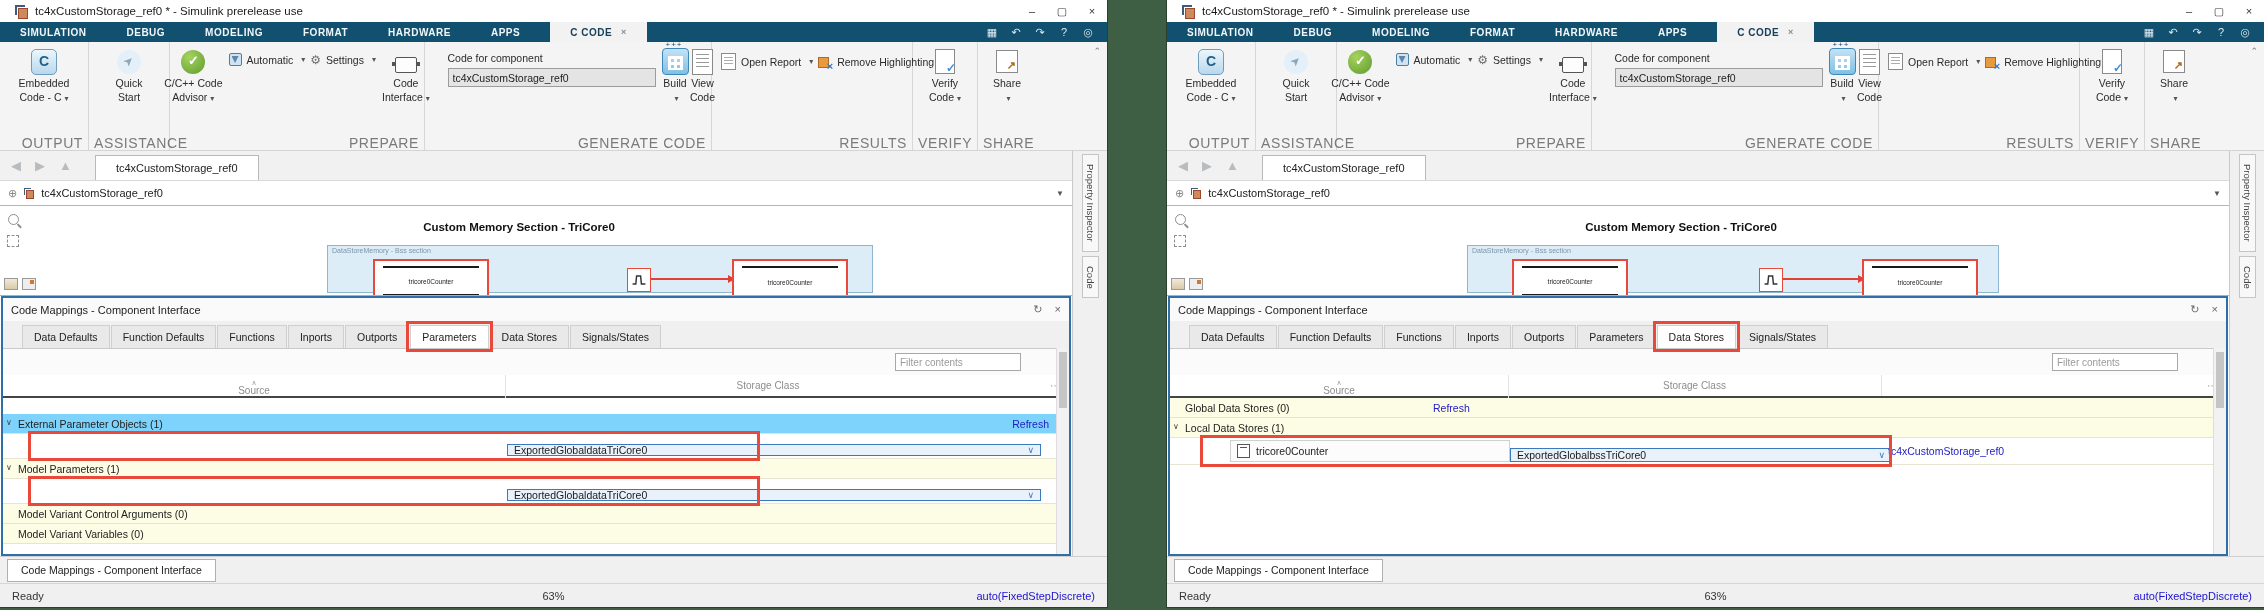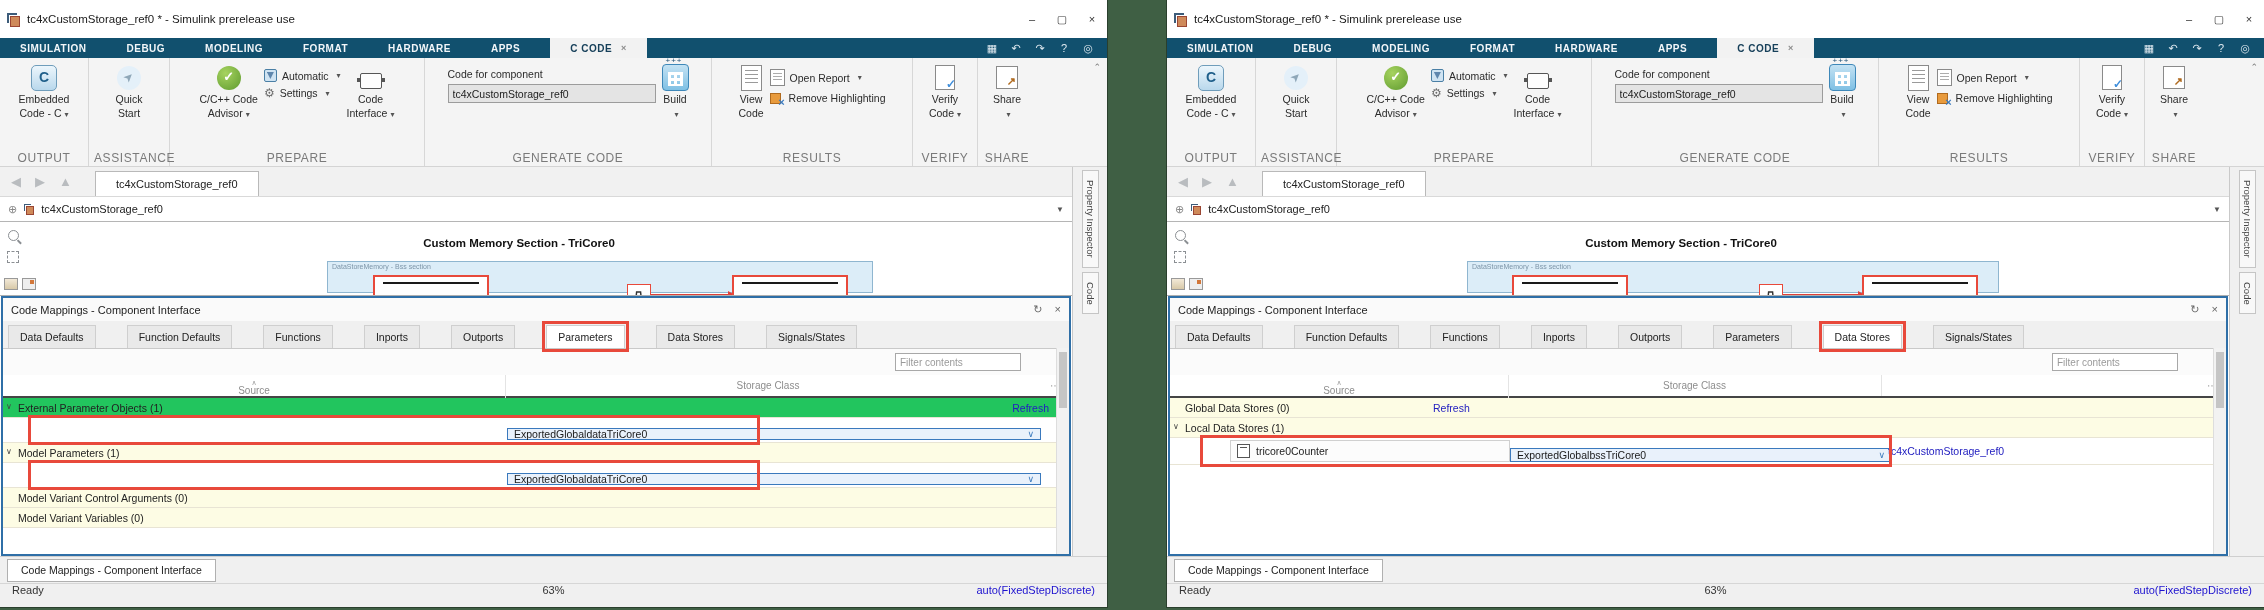--- a/index.html
+++ b/index.html
@@ -4,21 +4,21 @@
 <style>
   html,body{margin:0;padding:0;}
   body{width:2264px;height:610px;background:#3f5f44;position:relative;overflow:hidden;
        font-family:"Liberation Sans",sans-serif;-webkit-font-smoothing:antialiased;}
   .window{position:absolute;top:0;height:607px;background:#fff;display:flex;flex-direction:column;
           box-shadow:0 0 0 1px #2a3f2d;}
   #win-left{left:0;width:1107px;}
   #win-right{left:1167px;width:1097px;}
 
   
-  .titlebar{height:38px;background:#fff;display:flex;align-items:center;padding-left:6px;flex:none;}
+  .titlebar{height:22px;background:#fff;display:flex;align-items:center;padding-left:14px;flex:none;}
   .app-icon{width:15px;height:15px;position:relative;margin-right:6px;flex:none;}
   .ai-arrow{position:absolute;left:1px;top:1px;width:8px;height:8px;
             border-left:2px solid #3d5c7a;border-top:2px solid #3d5c7a;}
   .ai-box{position:absolute;right:1px;bottom:0;width:8px;height:9px;border:1px solid #9a4633;background:#cf8a5a;}
   .title-text{font-size:11.5px;color:#1a1a1a;white-space:nowrap;}
   .win-ctrls{margin-left:auto;display:flex;height:100%;}
   .wc{width:30px;display:flex;align-items:center;justify-content:center;font-size:11px;color:#333;}
 
   
   .tabstrip{height:20px;background:#11506e;display:flex;align-items:stretch;flex:none;}
@@ -27,27 +27,27 @@
   .ts-active{background:#f2f2f2;color:#17405a;margin-left:10px;gap:9px;}
   .ts-x{font-size:9px;color:#8a8a8a;}
   .ts-icons{margin-left:auto;display:flex;align-items:center;gap:10px;padding-right:12px;
             font-size:11px;color:#dfe9f0;}
   .ts-ico{width:14px;text-align:center;}
 
   
   .ribbon{height:108px;background:#f4f4f4;display:flex;border-bottom:1px solid #d4d4d4;flex:none;position:relative;}
   .rgroup{display:flex;flex-direction:column;border-right:1px solid #d7d7d7;padding:3px 2px 0 2px;flex:none;}
   .rg-body{flex:1;display:flex;align-items:flex-start;justify-content:center;gap:6px;}
-  .rg-label{height:15px;font-size:12px;color:#7a7a7a;text-align:center;letter-spacing:.6px;
+  .rg-label{height:15px;font-size:14px;color:#7a7a7a;text-align:right;letter-spacing:.6px;
             white-space:nowrap;padding:0 3px;}
   .rbtn{display:flex;flex-direction:column;align-items:center;font-size:10.5px;color:#2b2b2b;
         line-height:1.3;padding-top:3px;text-align:center;white-space:nowrap;}
   .bicon{height:27px;display:flex;align-items:center;justify-content:center;margin-bottom:2px;}
   .dar::after{content:"▾";font-size:8px;color:#555;margin-left:3px;}
-  .rsmallcol{display:flex;flex-direction:column;justify-content:center;gap:5px;padding-top:8px;}
+  .rsmallcol{display:flex;flex-direction:row;justify-content:center;gap:5px;padding-top:8px;}
   .rsmall{display:flex;align-items:center;gap:5px;font-size:10.5px;color:#2b2b2b;white-space:nowrap;}
   .gc-left{display:flex;flex-direction:column;gap:4px;padding-top:7px;font-size:10.5px;color:#2b2b2b;}
   .gc-field{width:198px;height:17px;background:#e4e4e4;border:1px solid #9c9c9c;font-size:10.5px;
             padding:0 4px;color:#222;font-family:"Liberation Sans",sans-serif;}
   .collapse-ico{position:absolute;right:6px;top:4px;font-size:9px;color:#777;}
 
   
   .icon-c{width:24px;height:24px;border:1px solid #6f9dbb;border-radius:5px;
           background:linear-gradient(#ecf6fc,#b9d8ec);color:#1f5f8a;font-weight:700;font-size:14px;
           display:flex;align-items:center;justify-content:center;}
@@ -138,21 +138,21 @@
   #win-right .cv-arrow{left:616px;top:72px;width:76px;}
   #win-right .blk2{left:695px;top:53px;width:112px;height:42px;}
 
   
   .cmpanel{height:256px;margin:0 1px;border:2px solid #2f6fa7;background:#fff;display:flex;
         flex-direction:column;position:relative;overflow:hidden;flex:none;}
   .cm-header{height:23px;display:flex;align-items:center;padding:0 8px;font-size:11px;color:#222;
         background:#fafafa;flex:none;}
   .cm-hicons{margin-left:auto;display:flex;gap:12px;color:#666;font-size:11px;}
   .cm-tabs{height:27px;display:flex;align-items:flex-end;background:#f0f0f0;border-bottom:1px solid #c9c9c9;
-        padding-left:5px;flex:none;gap:30px;}
+        padding-left:19px;flex:none;}
   .cm-tab{height:22px;display:flex;align-items:center;padding:0 11px;font-size:10.5px;color:#222;
         background:#e9e9e9;border:1px solid #cfcfcf;border-bottom:none;margin-right:1px;white-space:nowrap;}
   .cm-tab.active{background:#fff;}
   .redbox{outline:3px solid #e8493b;outline-offset:1px;position:relative;z-index:3;}
   .cm-filterrow{height:26px;display:flex;align-items:center;justify-content:flex-end;
         padding-right:48px;background:#fbfbfb;flex:none;}
   .cm-filter{width:116px;height:16px;border:1px solid #a8a8a8;font-size:10px;padding:0 4px;color:#333;
         font-family:"Liberation Sans",sans-serif;}
   .cm-filter::placeholder{color:#9a9a9a;}
   .cm-thead{height:21px;position:relative;border-bottom:2px solid #454545;background:#fff;
@@ -162,21 +162,21 @@
   .sort{font-size:7px;color:#9a9a9a;}
   #win-left .th-source{left:0;width:502px;}
   #win-left .th-storage{left:502px;width:526px;}
   #win-right .th-source{left:0;width:338px;}
   #win-right .th-storage{left:338px;width:373px;border-right:1px solid #e4e4e4;}
   #win-right .th-path{left:711px;width:340px;}
   .th-more{right:2px;width:24px;color:#999;}
   .cm-body{flex:1;position:relative;overflow:hidden;background:#fff;}
   .row{position:relative;border-bottom:1px solid #e8e4d4;font-size:10.5px;color:#222;}
   .grp{height:19px;background:#fdfce4;display:flex;align-items:center;padding-left:15px;}
-  .grp.sel{background:#22c55e;}
+  .grp.sel{background:#7dd3fc;margin-top:16px;}
   .chev{position:absolute;left:3px;top:4px;font-size:8px;color:#444;}
   .chev::before{content:"∨";}
   .refresh{color:#2320c0;position:absolute;font-size:10.5px;text-decoration:none;}
   #win-left .refresh{right:20px;}
   #win-right .refresh{left:263px;}
   .item{height:24px;background:#fff;}
   .src-cell{position:absolute;top:2px;bottom:2px;background:#fcfcfc;border:1px solid #d0d0d0;
         display:flex;align-items:center;gap:6px;padding-left:6px;}
   #win-left .src-cell{left:56px;width:440px;}
   #win-right .src-cell{left:60px;width:272px;}
@@ -196,21 +196,21 @@
   #win-left .hlbox{left:25px;width:726px;}
   #win-right .hlbox{left:30px;width:686px;}
   .cm-scroll{position:absolute;right:0;top:50px;bottom:0;width:12px;background:#f2f2f2;border-left:1px solid #ddd;}
   .cm-scroll::before{content:"";position:absolute;left:2px;right:2px;top:4px;height:56px;background:#c5c5c5;}
 
   
   .bottom-tabs{height:26px;background:#f0f0f0;display:flex;align-items:center;padding-left:7px;
         border-top:1px solid #cfcfcf;flex:none;}
   .btab{height:21px;background:#fff;border:1px solid #b0b0b0;display:flex;align-items:center;
         padding:0 13px;font-size:10.5px;color:#222;white-space:nowrap;}
-  .statusbar{height:23px;background:#f0f0f0;border-top:1px solid #d6d6d6;display:flex;
+  .statusbar{height:23px;background:#f0f0f0;border-top:1px solid #d6d6d6;display:flex;align-items:center;
         font-size:11px;color:#333;position:relative;padding:0 12px;flex:none;}
   .sb-zoom{position:absolute;left:50%;transform:translateX(-50%);}
   .sb-solver{margin-left:auto;color:#1d12cf;}
 </style>
 </head>
 <body>
 
 <div class="window" id="win-left">
   <div class="titlebar">
     <span class="app-icon">

